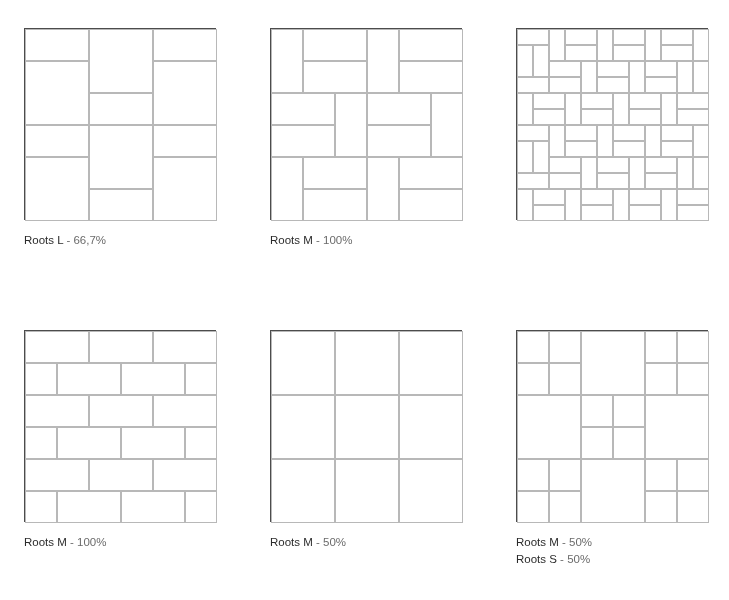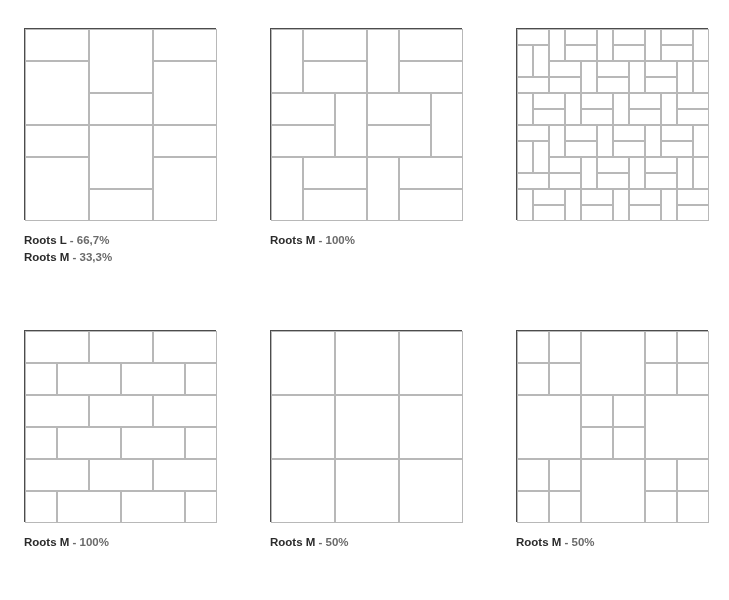--- a/index.html
+++ b/index.html
@@ -41,26 +41,26 @@
   }
   .legend {
     margin-top: 12px;
     line-height: 17px;
   }
   .legend-row {
     font-size: 11.5px;
     white-space: nowrap;
   }
   .legend-name {
-    font-weight: bold;
+    font-weight: normal;
     color: #2b2b2b;
   }
   .legend-value {
     color: #6b6b6b;
-    font-weight: bold;
+    font-weight: normal;
     margin-top: 42px;
   }
 </style>
 </head>
 <body>
 
 <div class="grid">
     <div class="cell" style="left: 24px; top: 28px;">
       <div class="pattern">
         <div class="tile" style="left: 0px; top: 0px; width: 64px; height: 32px;"></div>
@@ -71,21 +71,20 @@
         <div class="tile" style="left: 64px; top: 64px; width: 64px; height: 32px;"></div>
         <div class="tile" style="left: 0px; top: 96px; width: 64px; height: 32px;"></div>
         <div class="tile" style="left: 64px; top: 96px; width: 64px; height: 64px;"></div>
         <div class="tile" style="left: 128px; top: 96px; width: 64px; height: 32px;"></div>
         <div class="tile" style="left: 0px; top: 128px; width: 64px; height: 64px;"></div>
         <div class="tile" style="left: 128px; top: 128px; width: 64px; height: 64px;"></div>
         <div class="tile" style="left: 64px; top: 160px; width: 64px; height: 32px;"></div>
       </div>
       <div class="legend">
         <div class="legend-row"><span class="legend-name">Roots L</span><span class="legend-value"> - 66,7%</span></div>
-        <div class="legend-row"><span class="legend-name">Roots M</span><span class="legend-value"> - 33,3%</span></div>
       </div>
     </div>
     <div class="cell" style="left: 270px; top: 28px;">
       <div class="pattern">
         <div class="tile" style="left: 0px; top: 0px; width: 32px; height: 64px;"></div>
         <div class="tile" style="left: 32px; top: 0px; width: 64px; height: 32px;"></div>
         <div class="tile" style="left: 96px; top: 0px; width: 32px; height: 64px;"></div>
         <div class="tile" style="left: 128px; top: 0px; width: 64px; height: 32px;"></div>
         <div class="tile" style="left: 32px; top: 32px; width: 64px; height: 32px;"></div>
         <div class="tile" style="left: 128px; top: 32px; width: 64px; height: 32px;"></div>
@@ -248,15 +247,16 @@
         <div class="tile" style="left: 64px; top: 128px; width: 64px; height: 64px;"></div>
         <div class="tile" style="left: 128px; top: 128px; width: 32px; height: 32px;"></div>
         <div class="tile" style="left: 160px; top: 128px; width: 32px; height: 32px;"></div>
         <div class="tile" style="left: 0px; top: 160px; width: 32px; height: 32px;"></div>
         <div class="tile" style="left: 32px; top: 160px; width: 32px; height: 32px;"></div>
         <div class="tile" style="left: 128px; top: 160px; width: 32px; height: 32px;"></div>
         <div class="tile" style="left: 160px; top: 160px; width: 32px; height: 32px;"></div>
       </div>
       <div class="legend">
         <div class="legend-row"><span class="legend-name">Roots  M</span><span class="legend-value"> - 50%</span></div>
+        <div class="legend-row"><span class="legend-name">Roots S</span><span class="legend-value"> - 50%</span></div>
       </div>
     </div>
   </div>
 
 </body></html>

